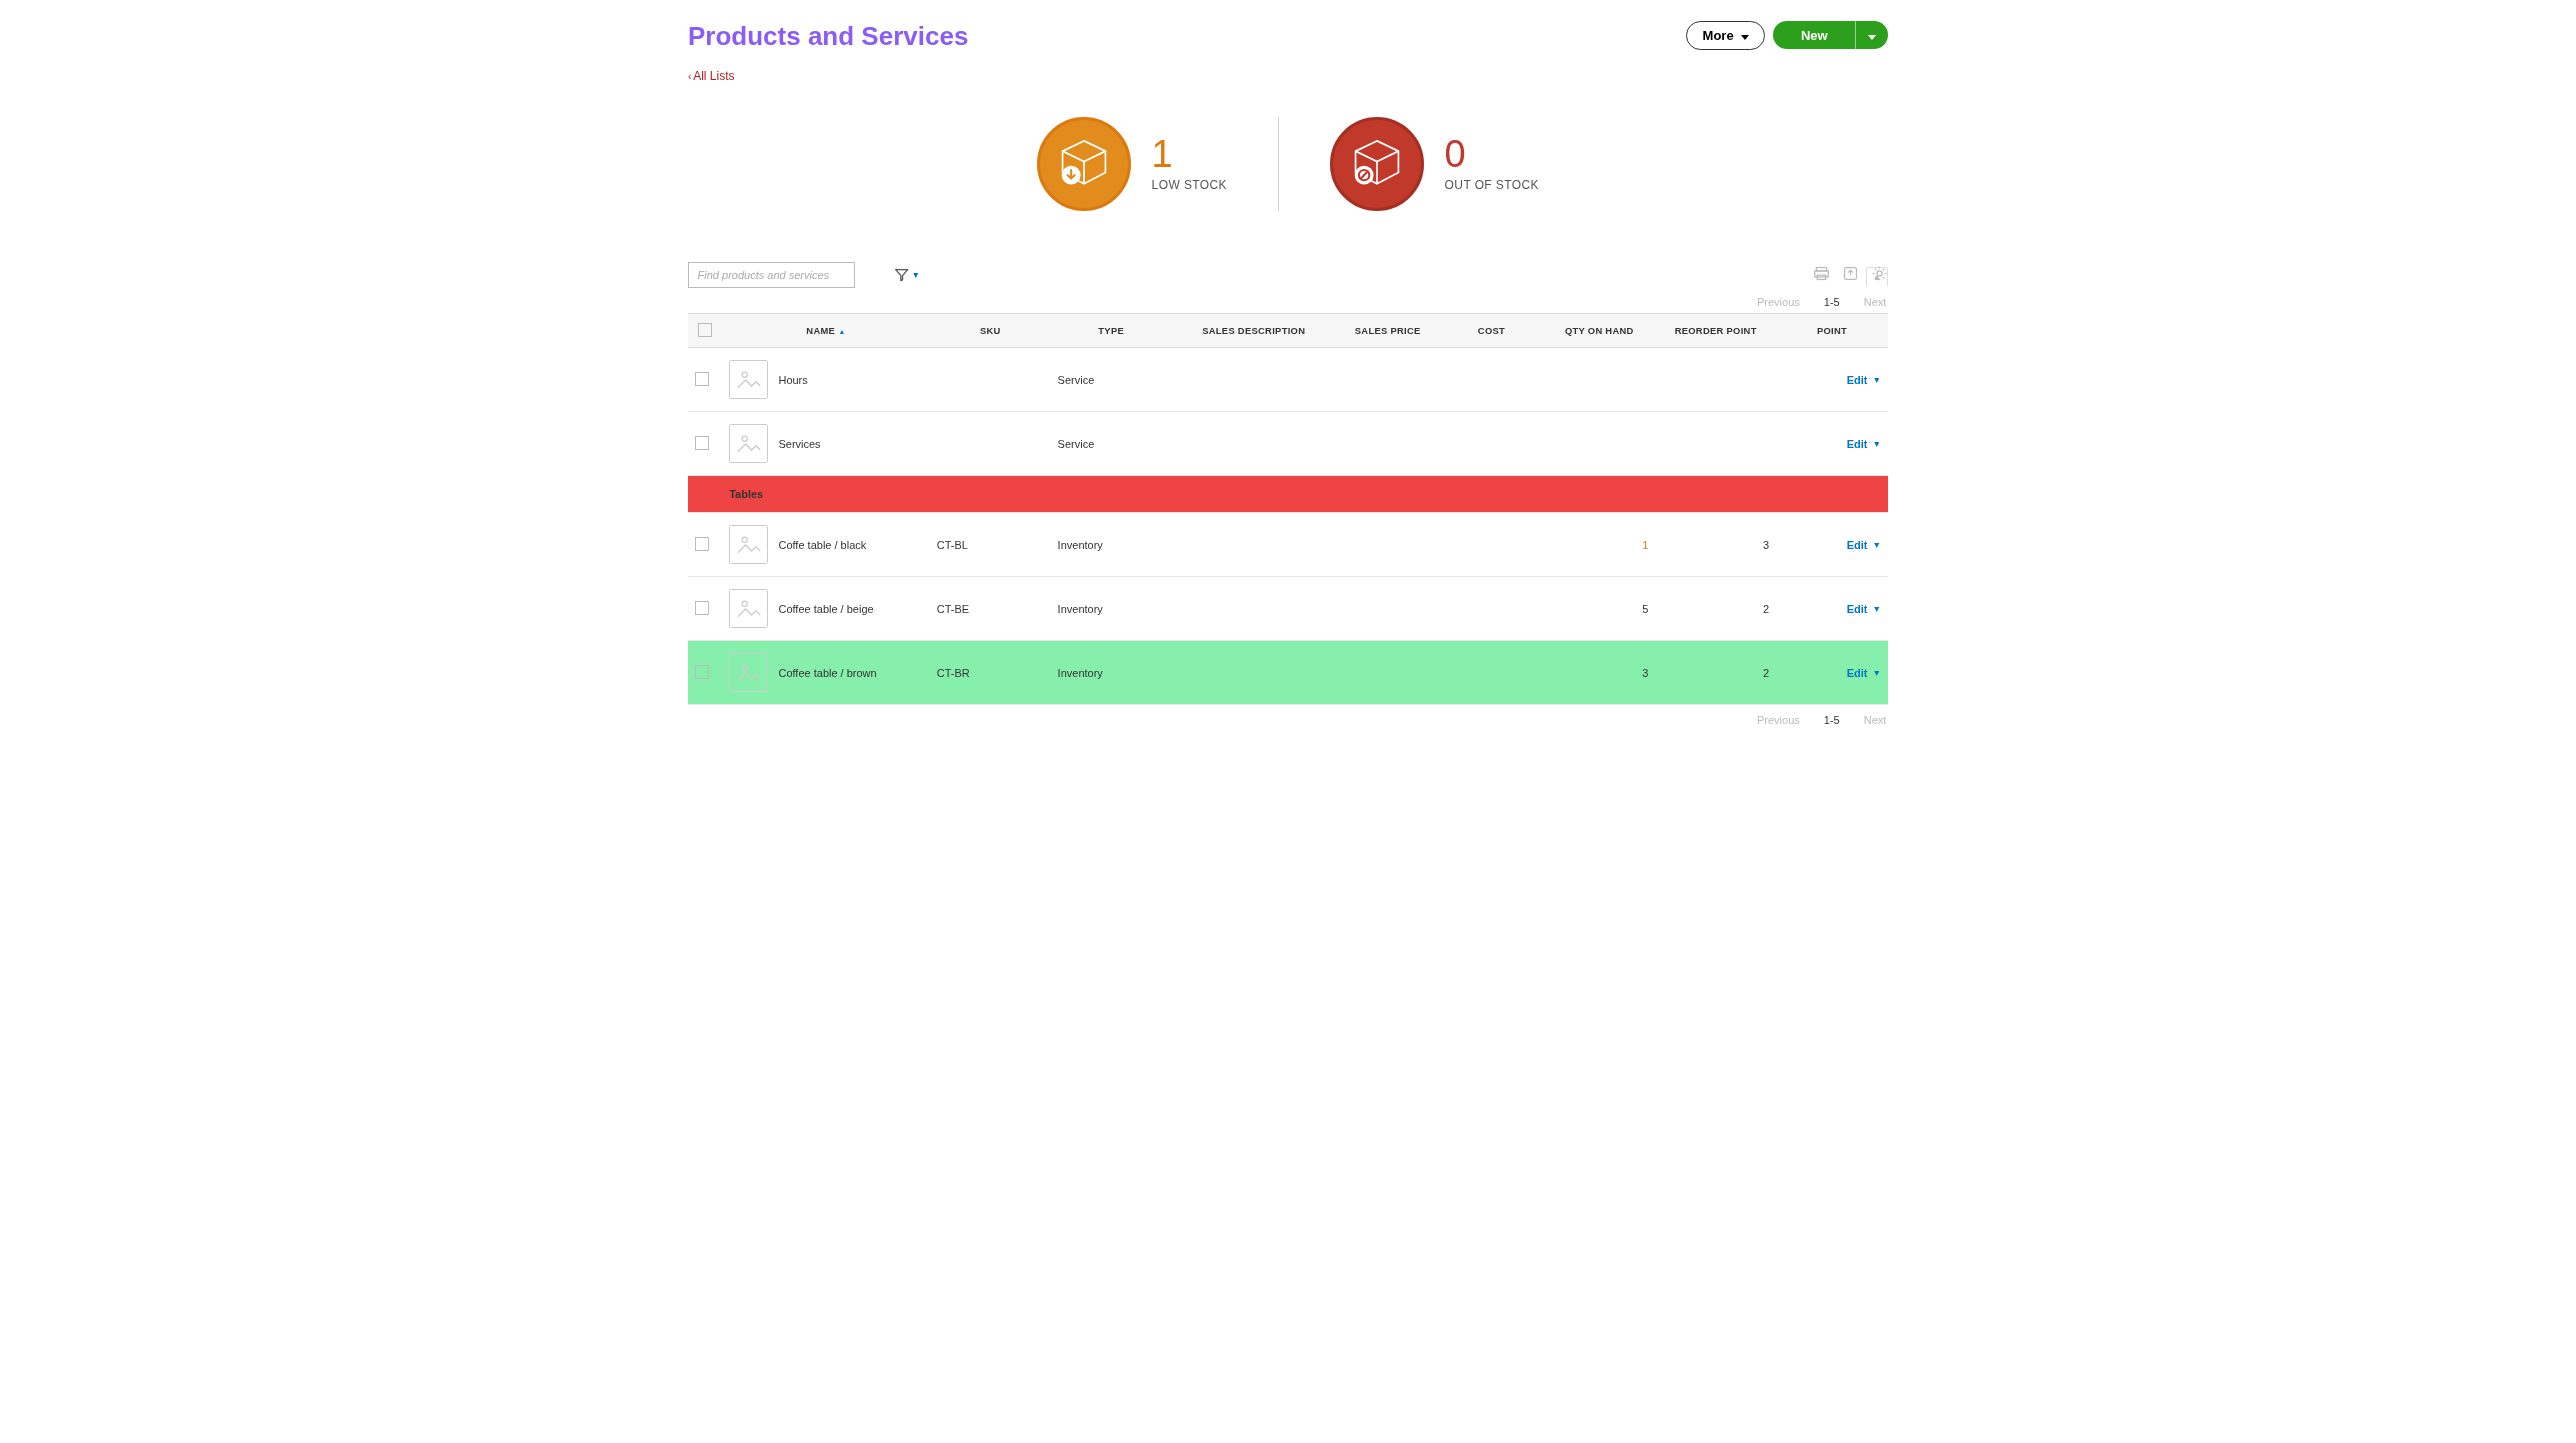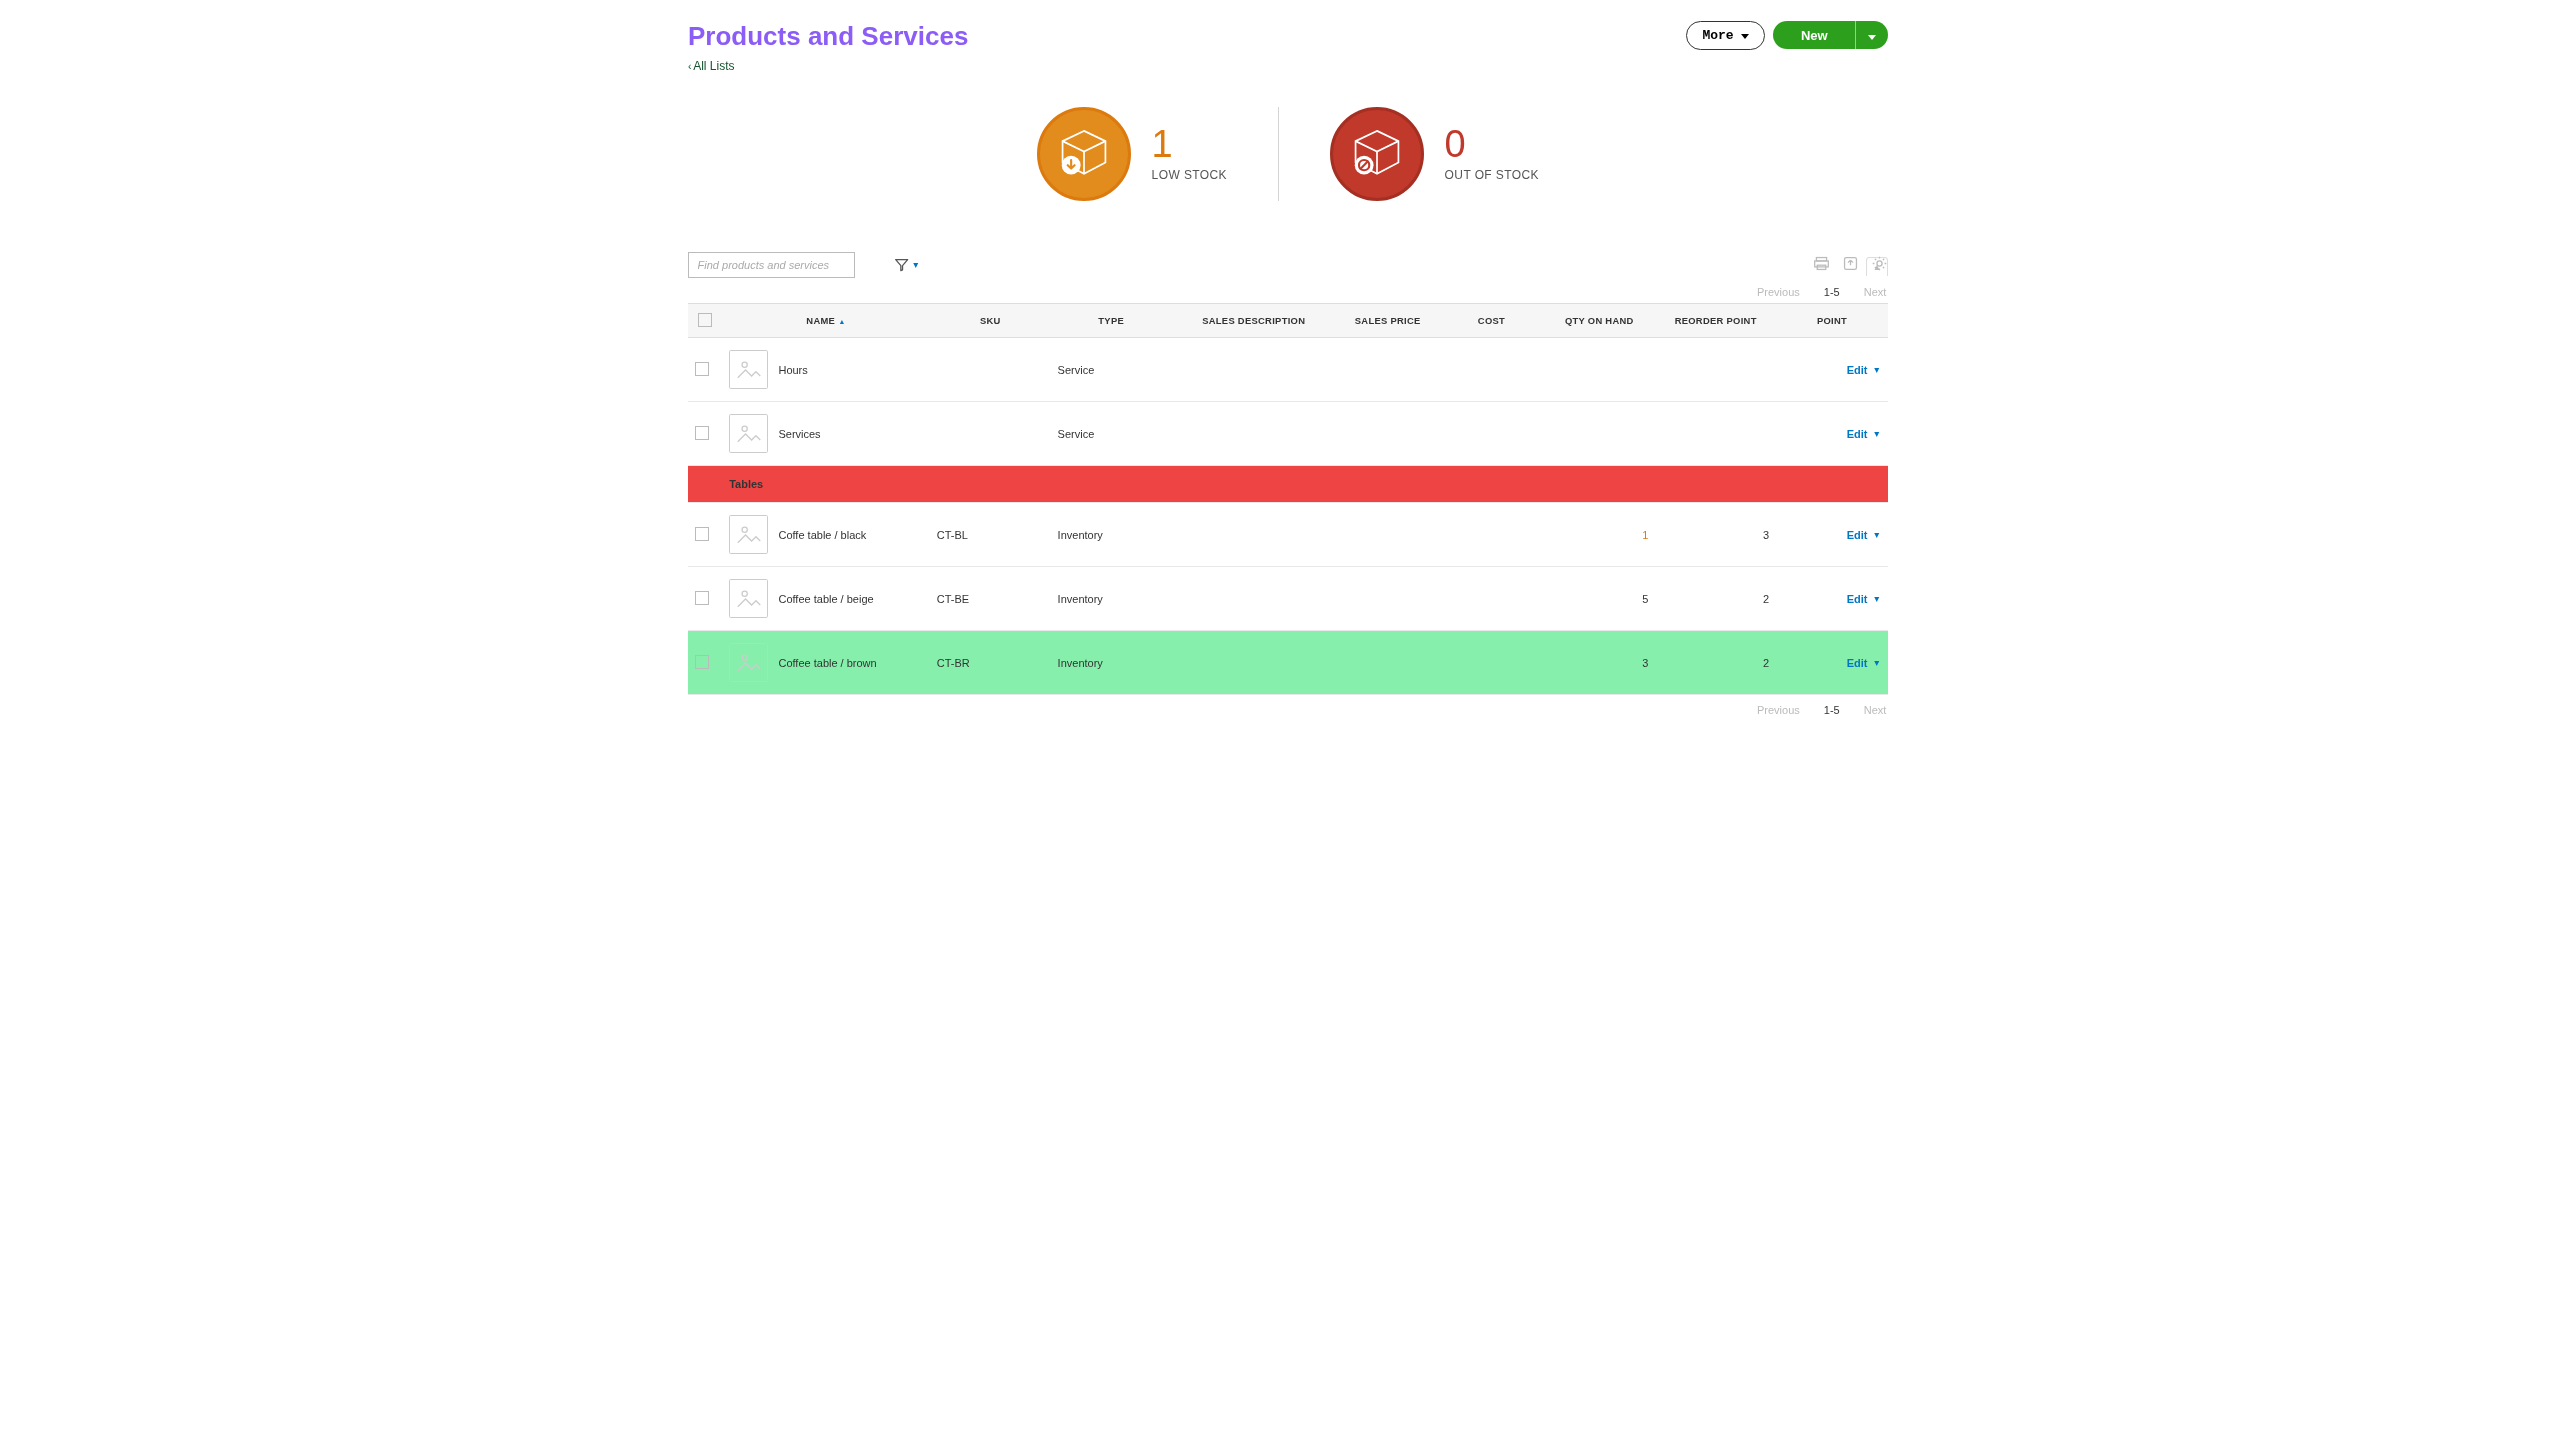--- a/index.html
+++ b/index.html
@@ -21,39 +21,38 @@
     align-items: flex-start;
   }
   .title-block { }
   .page-title {
     font-size: 26px;
     font-weight: 700;
     margin: 0;
     color: #8b5cf6;
   }
   .back-link {
-    color: #14532d;
+    color: #b91c1c;
     font-size: 12px;
     cursor: pointer;
-    margin-top: 7px;
+    margin-top: 17px;
   }
   .back-link .chev { font-size: 10.3px; margin-right: 1.7px; }
   .header-actions { display: flex; gap: 8.6px; align-items: center; }
   .more-btn {
     border: 1.7px solid #333;
     background: #fff;
     border-radius: 19px;
     padding: 6px 15.4px;
     font-size: 13px;
     font-weight: 600;
     display: flex;
     align-items: center;
     gap: 6.9px;
     cursor: pointer;
-    font-family: Liberation Mono, monospace;
   }
   .new-btn-group { display: flex; }
   .new-btn {
     background: #2ca01c;
     color: #fff;
     border: none;
     border-radius: 19px 0 0 19px;
     padding: 6.9px 27.4px;
     font-size: 13px;
     font-weight: 600;

